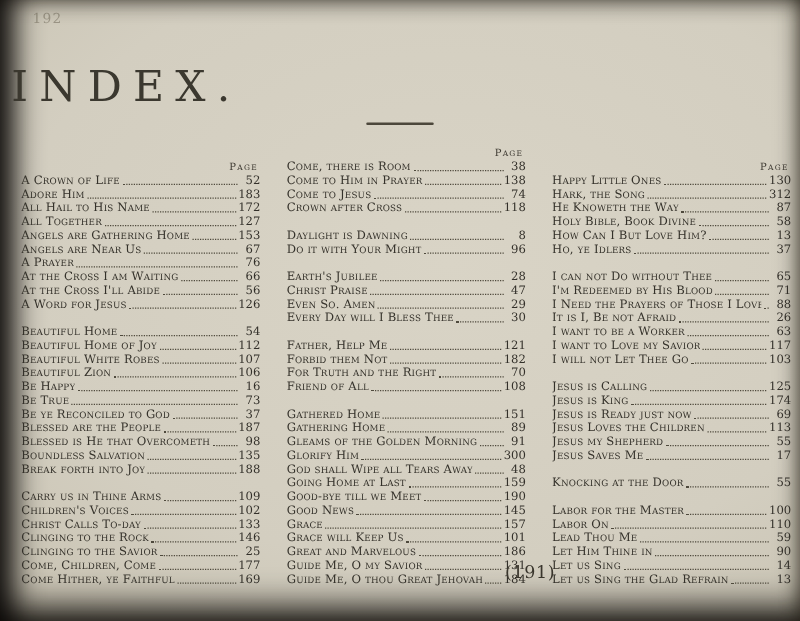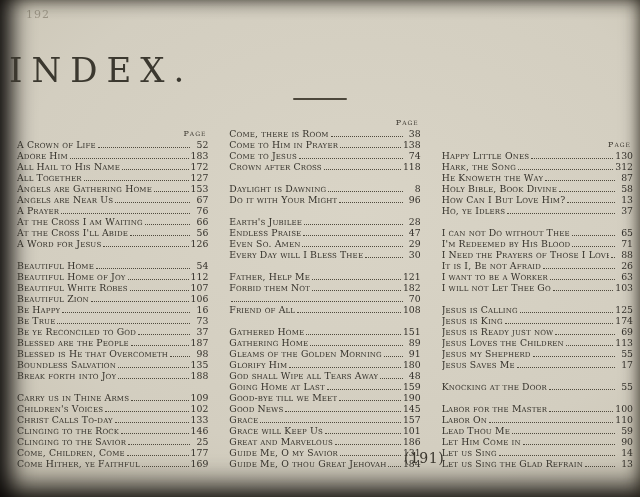--- a/index.html
+++ b/index.html
@@ -265,21 +265,21 @@
           <span class="leader"></span>
           <span class="num">96</span>
         </div>
         <div class="gap"></div>
         <div class="row">
           <span class="title-text">Earth's Jubilee</span>
           <span class="leader"></span>
           <span class="num">28</span>
         </div>
         <div class="row">
-          <span class="title-text">Endless Praise</span>
+          <span class="title-text">Christ Praise</span>
           <span class="leader"></span>
           <span class="num">47</span>
         </div>
         <div class="row">
           <span class="title-text">Even So. Amen</span>
           <span class="leader"></span>
           <span class="num">29</span>
         </div>
         <div class="row">
           <span class="title-text">Every Day will I Bless Thee</span>
@@ -291,20 +291,21 @@
           <span class="title-text">Father, Help Me</span>
           <span class="leader"></span>
           <span class="num">121</span>
         </div>
         <div class="row">
           <span class="title-text">Forbid them Not</span>
           <span class="leader"></span>
           <span class="num">182</span>
         </div>
         <div class="row">
+          <span class="title-text">For Truth and the Right</span>
           <span class="leader"></span>
           <span class="num">70</span>
         </div>
         <div class="row">
           <span class="title-text">Friend of All</span>
           <span class="leader"></span>
           <span class="num">108</span>
         </div>
         <div class="gap"></div>
         <div class="row">
@@ -318,21 +319,21 @@
           <span class="num">89</span>
         </div>
         <div class="row">
           <span class="title-text">Gleams of the Golden Morning</span>
           <span class="leader"></span>
           <span class="num">91</span>
         </div>
         <div class="row">
           <span class="title-text">Glorify Him</span>
           <span class="leader"></span>
-          <span class="num">180</span>
+          <span class="num">300</span>
         </div>
         <div class="row">
           <span class="title-text">God shall Wipe all Tears Away</span>
           <span class="leader"></span>
           <span class="num">48</span>
         </div>
         <div class="row">
           <span class="title-text">Going Home at Last</span>
           <span class="leader"></span>
           <span class="num">159</span>
@@ -425,20 +426,25 @@
           <span class="title-text">It is I, Be not Afraid</span>
           <span class="leader"></span>
           <span class="num">26</span>
         </div>
         <div class="row">
           <span class="title-text">I want to be a Worker</span>
           <span class="leader"></span>
           <span class="num">63</span>
         </div>
         <div class="row">
+          <span class="title-text">I want to Love my Savior</span>
+          <span class="leader"></span>
+          <span class="num">117</span>
+        </div>
+        <div class="row">
           <span class="title-text">I will not Let Thee Go</span>
           <span class="leader"></span>
           <span class="num">103</span>
         </div>
         <div class="gap"></div>
         <div class="row">
           <span class="title-text">Jesus is Calling</span>
           <span class="leader"></span>
           <span class="num">125</span>
         </div>
@@ -483,21 +489,21 @@
           <span class="title-text">Labor On</span>
           <span class="leader"></span>
           <span class="num">110</span>
         </div>
         <div class="row">
           <span class="title-text">Lead Thou Me</span>
           <span class="leader"></span>
           <span class="num">59</span>
         </div>
         <div class="row">
-          <span class="title-text">Let Him Come in</span>
+          <span class="title-text">Let Him Thine in</span>
           <span class="leader"></span>
           <span class="num">90</span>
         </div>
         <div class="row">
           <span class="title-text">Let us Sing</span>
           <span class="leader"></span>
           <span class="num">14</span>
         </div>
         <div class="row">
           <span class="title-text">Let us Sing the Glad Refrain</span>

